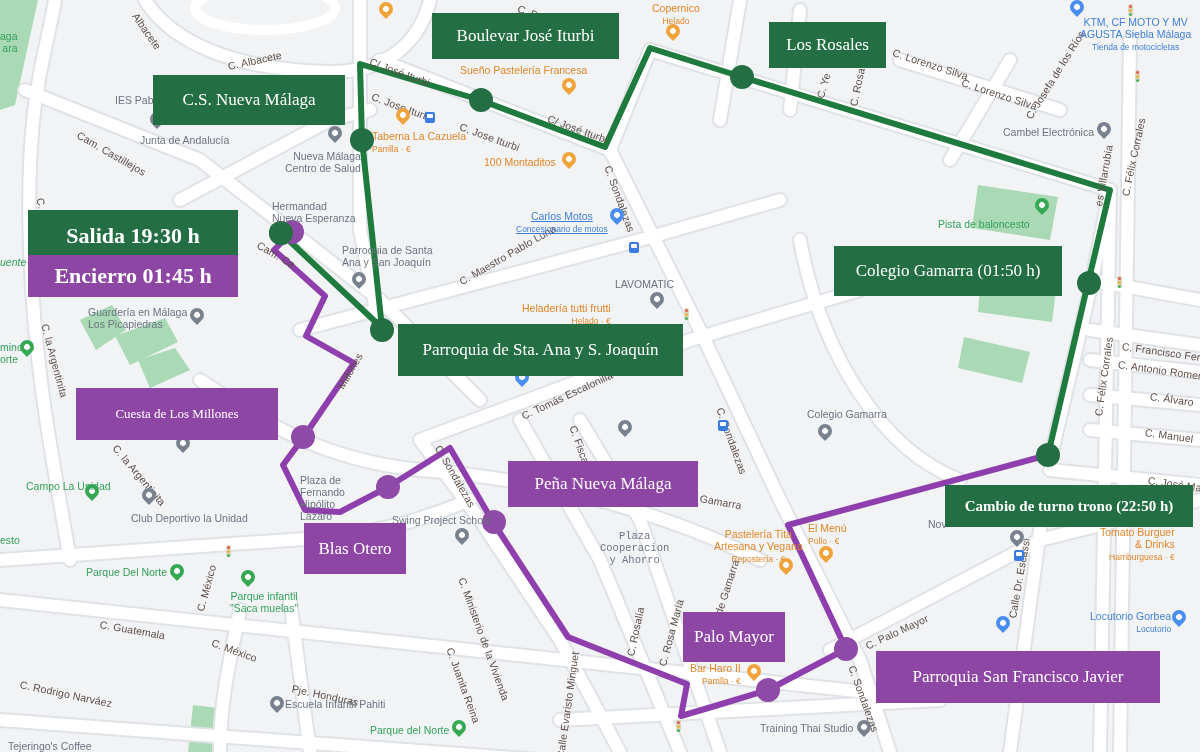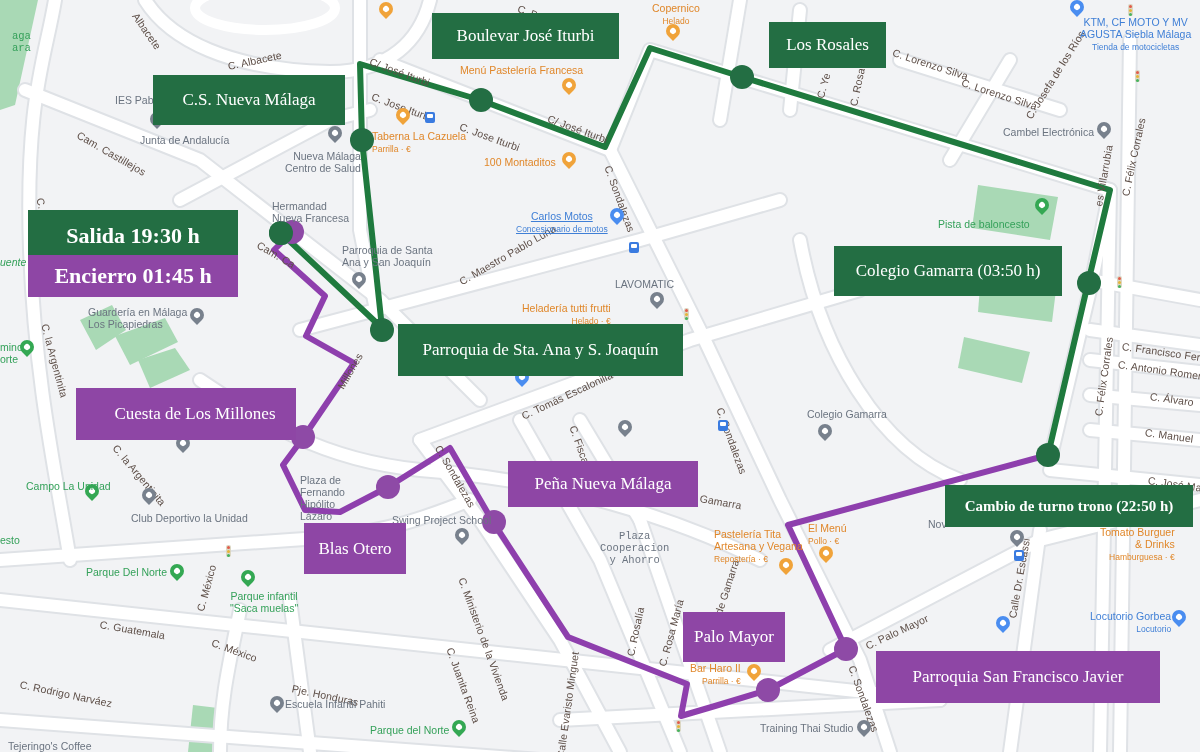--- a/index.html
+++ b/index.html
@@ -191,33 +191,33 @@
   <span class="street-label" style="left:866px;top:640px;transform:rotate(-25deg);">C. Palo Mayor</span>
   <span class="street-label" style="left:852px;top:660px;transform:rotate(70deg);">C. Sondalezas</span>
   <span class="street-label" style="left:1012px;top:612px;transform:rotate(-80deg);">Calle Dr. Escassi</span>
   <span class="street-label" style="left:820px;top:92px;transform:rotate(-75deg);">C. Ye</span>
   <span class="street-label" style="left:853px;top:100px;transform:rotate(-78deg);">C. Rosa</span>
   <span class="street-label" style="left:258px;top:238px;transform:rotate(30deg);">Cam. Ca</span>
   <span class="street-label" style="left:40px;top:192px;transform:rotate(75deg);">C. Is</span>
   <span class="street-label" style="left:340px;top:382px;transform:rotate(-60deg);">Millones</span>
   <span class="street-label" style="left:438px;top:440px;transform:rotate(60deg);">C. Sondalezas</span>
 
-  <span class="poi green" style="left:12px;top:30px;text-align:center;font-family:Liberation Mono, monospace;"><span>aga</span><br><span>ara</span></span>
+  <span class="poi green" style="left:0;top:30px;text-align:right;"><span>aga</span><br><span>ara</span></span>
   <span class="poi gray" style="left:115px;top:94px;">IES Pablo</span>
   <span class="pin gray" style="left:150px;top:112px;"></span>
   <span class="poi gray" style="left:140px;top:134px;">Junta de Andalucía</span>
   <span class="pin gray" style="left:328px;top:126px;"></span>
   <span class="poi gray" style="left:285px;top:150px;text-align:right;"><span>Nueva Málaga</span><br><span>Centro de Salud</span></span>
-  <span class="poi gray" style="left:272px;top:200px;text-align:left;"><span>Hermandad</span><br><span>Nueva Francesa</span></span>
+  <span class="poi gray" style="left:272px;top:200px;text-align:left;"><span>Hermandad</span><br><span>Nueva Esperanza</span></span>
   <span class="poi gray" style="left:342px;top:244px;text-align:left;"><span>Parroquia de Santa</span><br><span>Ana y San Joaquín</span></span>
   <span class="pin gray" style="left:352px;top:272px;"></span>
   <span class="pin orange" style="left:396px;top:108px;"></span>
   <span class="bus" style="left:425px;top:112px;"></span>
   <span class="poi orange" style="left:372px;top:130px;text-align:left;"><span>Taberna La Cazuela</span><br><span class="sub">Parrilla · €</span></span>
-  <span class="poi orange" style="left:460px;top:64px;">Menú Pastelería Francesa</span>
+  <span class="poi orange" style="left:460px;top:64px;">Sueño Pastelería Francesa</span>
   <span class="pin orange" style="left:562px;top:78px;"></span>
   <span class="poi orange" style="left:484px;top:156px;">100 Montaditos</span>
   <span class="pin orange" style="left:562px;top:152px;"></span>
   <span class="poi orange" style="left:652px;top:2px;"><span>Copernico</span><br><span class="sub">Helado</span></span>
   <span class="pin orange" style="left:666px;top:24px;"></span>
   <span class="pin orange" style="left:379px;top:2px;"></span>
   <span class="poi blue" style="left:516px;top:210px;text-decoration:underline;"><span>Carlos Motos</span><br><span class="sub">Concesionario de motos</span></span>
   <span class="pin blue" style="left:610px;top:208px;"></span>
   <span class="bus" style="left:629px;top:242px;"></span>
   <span class="poi gray" style="left:615px;top:278px;">LAVOMATIC</span>
@@ -256,21 +256,21 @@
   <span class="poi gray" style="left:600px;top:530px;font-family:Liberation Mono, monospace;"><span>Plaza</span><br><span>Cooperacion</span><br><span>y Ahorro</span></span>
   <span class="poi green" style="left:86px;top:566px;">Parque Del Norte</span>
   <span class="pin green" style="left:170px;top:564px;"></span>
   <span class="pin green" style="left:241px;top:570px;"></span>
   <span class="poi green" style="left:230px;top:590px;"><span>Parque infantil</span><br><span>"Saca muelas"</span></span>
   <span class="pin gray" style="left:270px;top:696px;"></span>
   <span class="poi gray" style="left:285px;top:698px;">Escuela Infantil Pahiti</span>
   <span class="poi green" style="left:370px;top:724px;">Parque del Norte</span>
   <span class="pin green" style="left:452px;top:720px;"></span>
   <span class="poi gray" style="left:8px;top:740px;">Tejeringo's Coffee</span>
-  <span class="poi orange" style="left:714px;top:528px;text-align:left;"><span>Pastelería Tita</span><br><span>Artesana y Vegana</span><br><span class="sub">Repostería · €</span></span>
+  <span class="poi orange" style="left:714px;top:528px;text-align:center;"><span>Pastelería Tita</span><br><span>Artesana y Vegana</span><br><span class="sub">Repostería · €</span></span>
   <span class="pin orange" style="left:779px;top:558px;"></span>
   <span class="poi orange" style="left:808px;top:522px;text-align:left;"><span>El Menú</span><br><span class="sub">Pollo · €</span></span>
   <span class="pin orange" style="left:819px;top:546px;"></span>
   <span class="poi orange" style="left:690px;top:662px;text-align:right;"><span>Bar Haro II</span><br><span class="sub">Parrilla · €</span></span>
   <span class="pin orange" style="left:747px;top:664px;"></span>
   <span class="tlight" style="left:676px;top:720px;"></span>
   <span class="poi gray" style="left:760px;top:722px;text-align:right;">Training Thai Studio</span>
   <span class="pin gray" style="left:857px;top:720px;"></span>
   <span class="poi gray" style="left:928px;top:518px;">Nov</span>
   <span class="pin gray" style="left:1010px;top:530px;"></span>
@@ -280,22 +280,22 @@
   <span class="poi blue" style="left:1090px;top:610px;text-align:right;"><span>Locutorio Gorbea</span><br><span class="sub">Locutorio</span></span>
   <span class="pin blue" style="left:1172px;top:610px;"></span>
 
   <div class="callout green bold" style="left:28px;top:210px;width:210px;height:52px;font-size:22px;">Salida 19:30 h</div>
   <div class="callout purple bold" style="left:28px;top:255px;width:210px;height:42px;font-size:22px;">Encierro 01:45 h</div>
 
   <div class="callout green" style="left:153px;top:75px;width:192px;height:50px;font-size:17px;">C.S. Nueva Málaga</div>
   <div class="callout green" style="left:432px;top:13px;width:187px;height:46px;font-size:17px;">Boulevar José Iturbi</div>
   <div class="callout green" style="left:769px;top:22px;width:117px;height:46px;font-size:17px;">Los Rosales</div>
   <div class="callout green" style="left:398px;top:324px;width:285px;height:52px;font-size:17px;">Parroquia de Sta. Ana y S. Joaquín</div>
-  <div class="callout green" style="left:834px;top:246px;width:228px;height:50px;font-size:17px;">Colegio Gamarra (03:50 h)</div>
+  <div class="callout green" style="left:834px;top:246px;width:228px;height:50px;font-size:17px;">Colegio Gamarra (01:50 h)</div>
   <div class="callout green bold" style="left:945px;top:485px;width:248px;height:42px;font-size:15px;">Cambio de turno trono (22:50 h)</div>
 
-  <div class="callout purple" style="left:76px;top:388px;width:202px;height:52px;font-size:17px;padding-left:18px;">Cuesta de  Los Millones</div>
+  <div class="callout purple" style="left:76px;top:388px;width:202px;height:52px;font-size:13px;">Cuesta de  Los Millones</div>
   <div class="callout purple" style="left:304px;top:523px;width:102px;height:51px;font-size:17px;">Blas Otero</div>
   <div class="callout purple" style="left:683px;top:612px;width:102px;height:50px;font-size:17px;">Palo Mayor</div>
   <div class="callout purple" style="left:508px;top:461px;width:190px;height:46px;font-size:17px;">Peña Nueva Málaga</div>
   <div class="callout purple" style="left:876px;top:651px;width:284px;height:52px;font-size:17px;">Parroquia San Francisco Javier</div>
 
 </div>
 
 </body></html>

